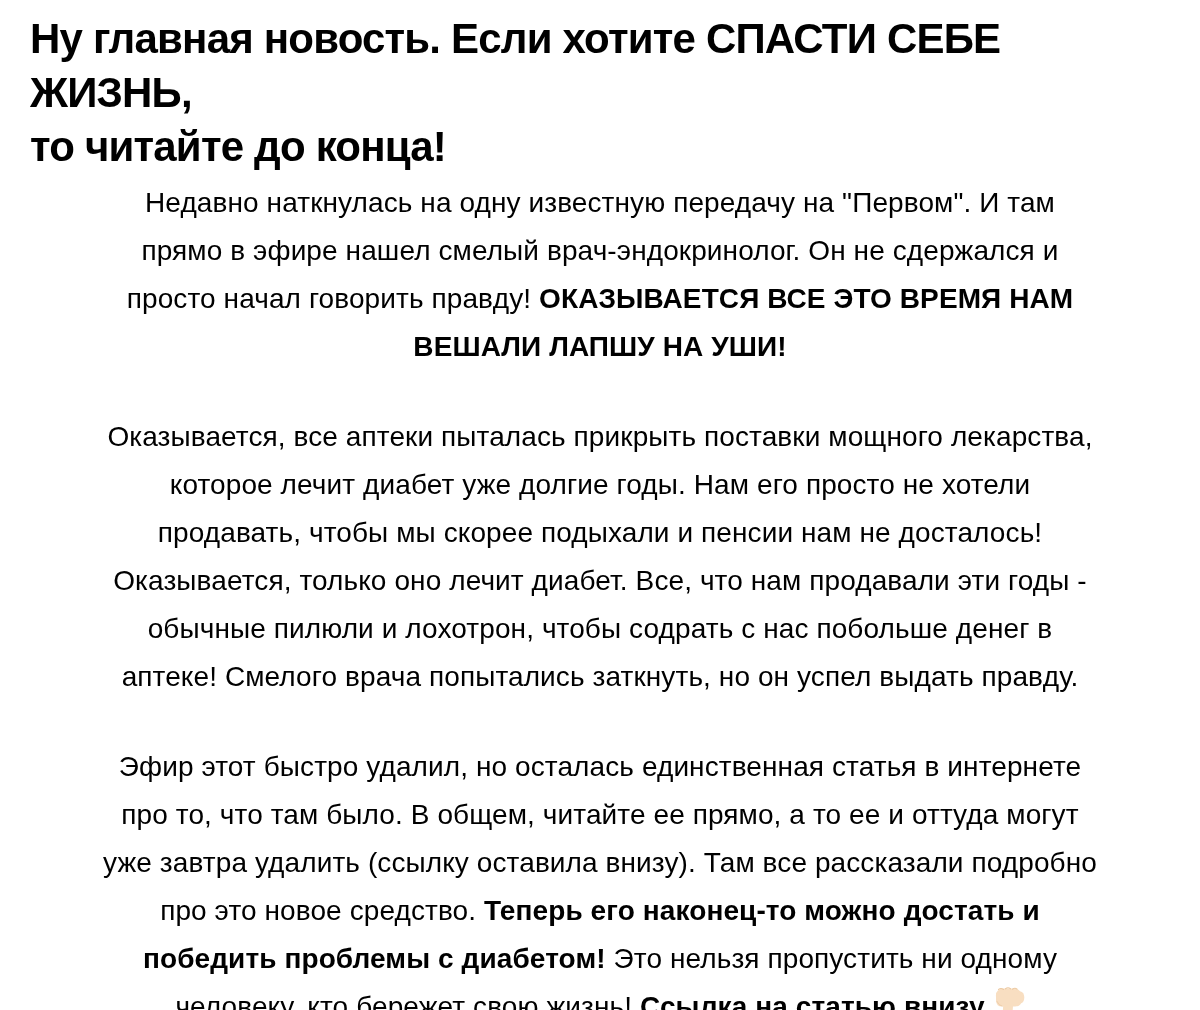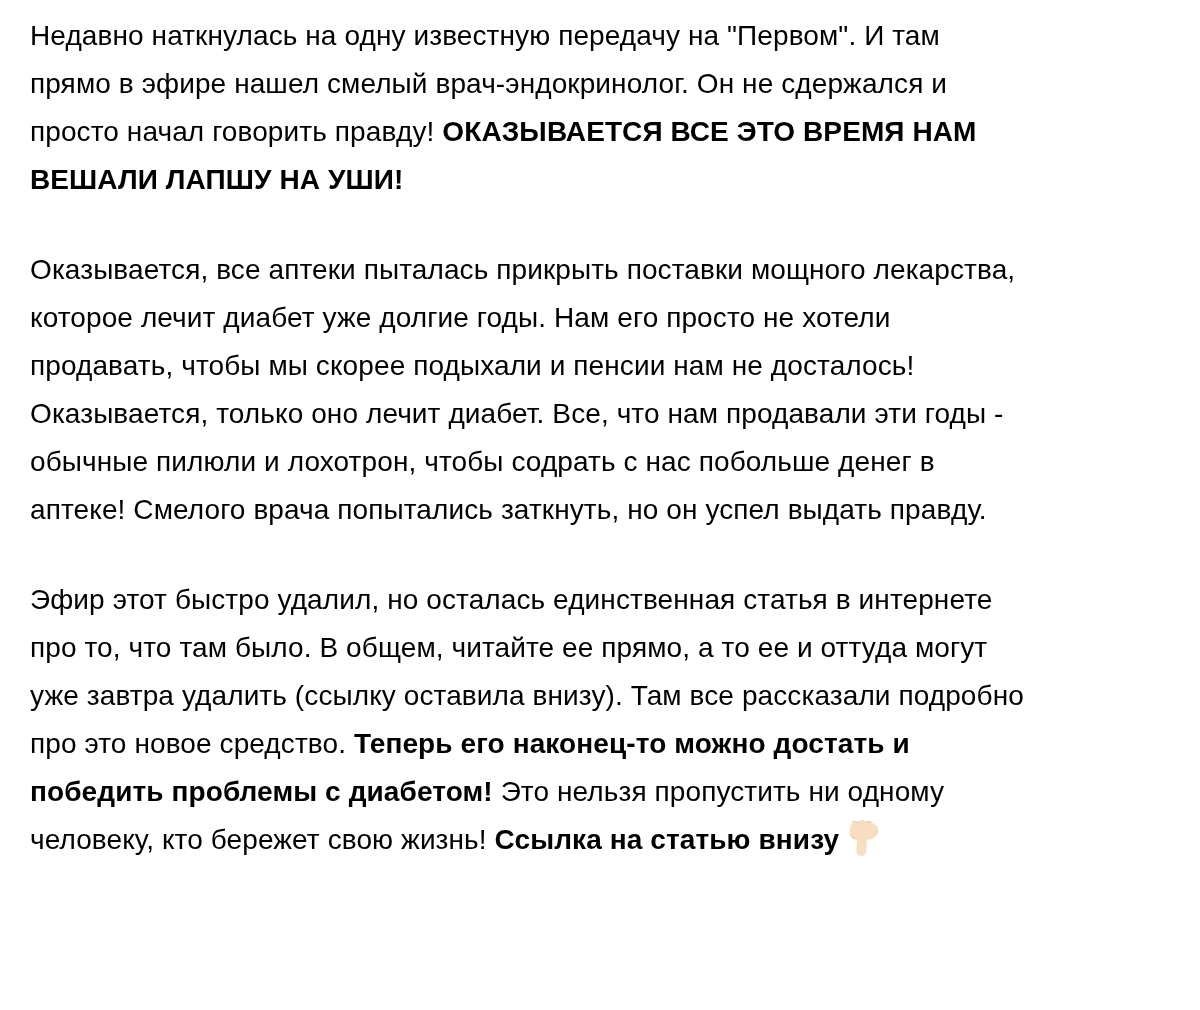--- a/index.html
+++ b/index.html
@@ -25,36 +25,39 @@
     letter-spacing: -0.8px;
     margin: 0 0 5px 0;
     white-space: pre-line;
   }
   .para {
     font-size: 28px;
     line-height: 48px;
     letter-spacing: 0.1px;
     margin: 0 0 42px 0;
     white-space: pre-line;
+    text-align: center;
   }
   .para:last-child { margin-bottom: 0; }
   .b { font-weight: 700; }
   .emoji {
     display: inline-block;
     width: 34px;
     height: 38px;
     vertical-align: -8px;
     margin-left: 6px;
   }
 </style>
 </head>
 <body>
 
 <div class="article">
 
+  <h1 class="title">Ну главная новость. Если хотите СПАСТИ СЕБЕ ЖИЗНЬ,
+то читайте до конца!</h1>
 
   <p class="para"><span>Недавно наткнулась на одну известную передачу на "Первом". И там
 прямо в эфире нашел смелый врач-эндокринолог. Он не сдержался и
 просто начал говорить правду! </span><span class="b">ОКАЗЫВАЕТСЯ ВСЕ ЭТО ВРЕМЯ НАМ
 ВЕШАЛИ ЛАПШУ НА УШИ!</span></p>
 
   <p class="para"><span>Оказывается, все аптеки пыталась прикрыть поставки мощного лекарства,
 которое лечит диабет уже долгие годы. Нам его просто не хотели
 продавать, чтобы мы скорее подыхали и пенсии нам не досталось!
 Оказывается, только оно лечит диабет. Все, что нам продавали эти годы -

